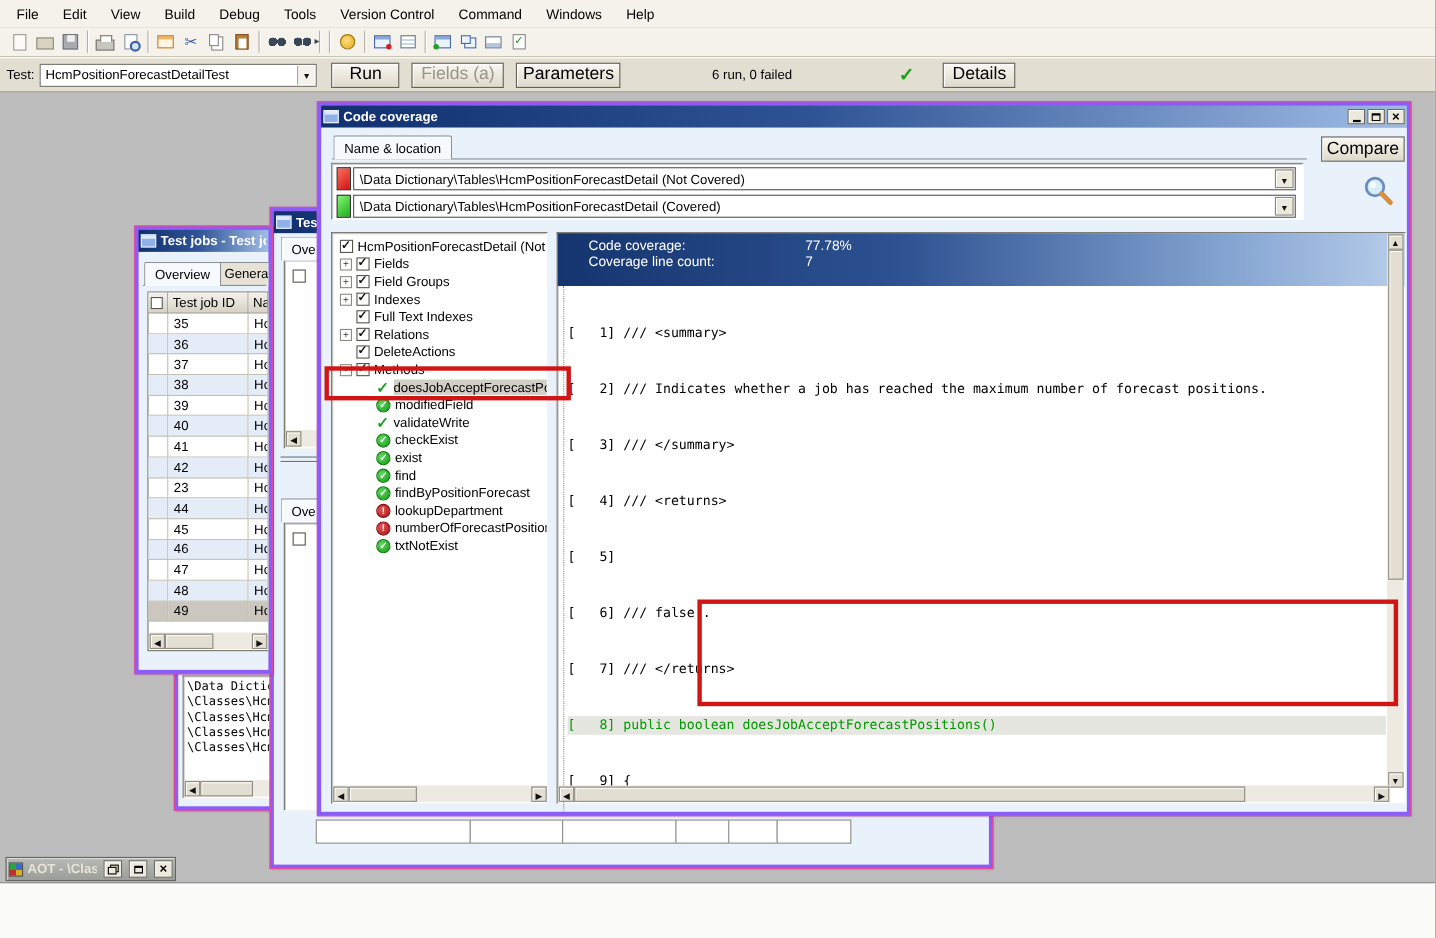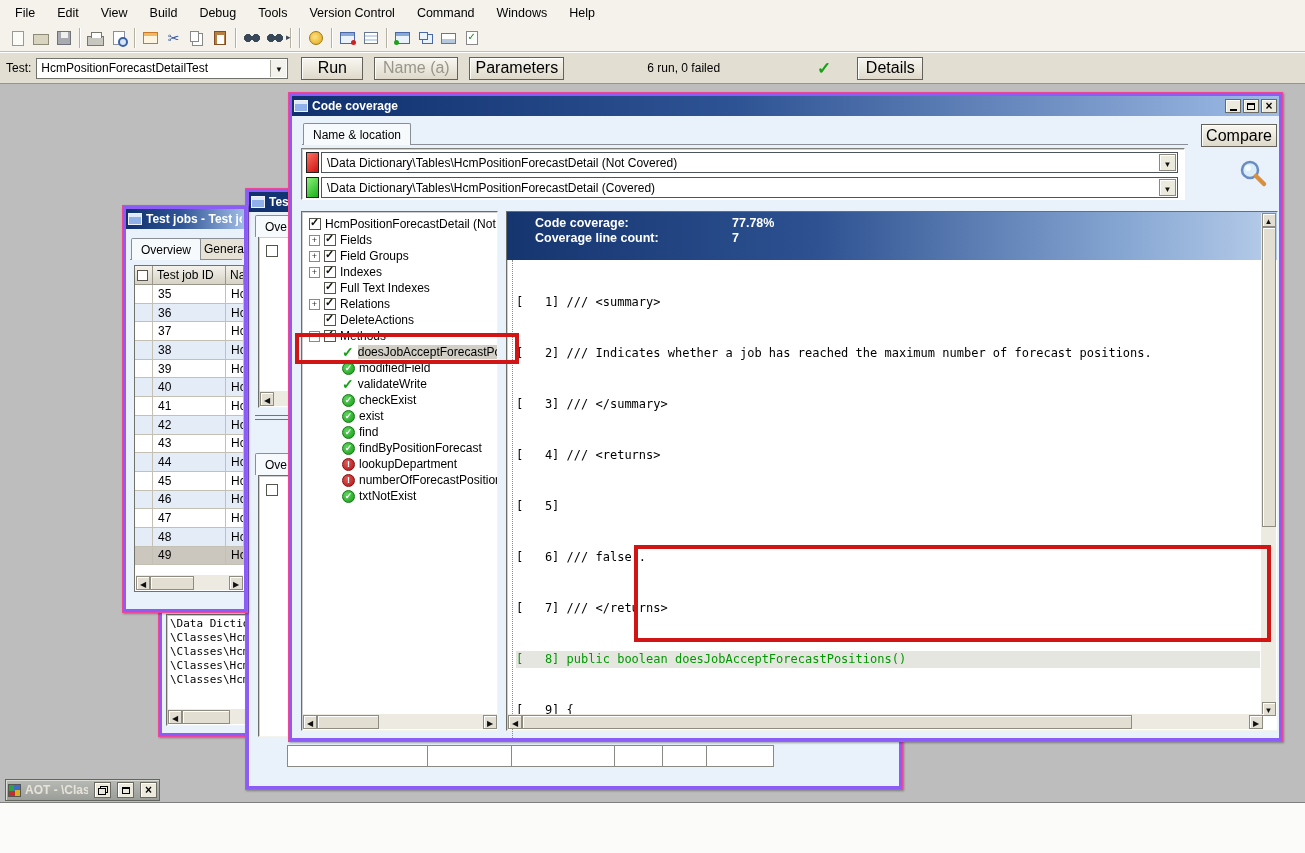--- a/index.html
+++ b/index.html
@@ -118,21 +118,21 @@
         display:flex;align-items:center;justify-content:center;flex:none}
   .m-circle{background:radial-gradient(circle at 4px 4px,#62d862,#139813);border:1px solid #0d7a0d}
   .m-circle::before{content:"✓"}
   .m-error{background:radial-gradient(circle at 4px 4px,#e05858,#b01212);border:1px solid #8a0c0c}
   .m-error::before{content:"!"}
   .sel{background:#d2cfc7}
   #tree-hscroll{left:1px;bottom:1px;width:194px}
 
   #code-panel{position:absolute;left:214px;top:95px;width:772px;height:520px}
   #codehead{height:48px;background:linear-gradient(90deg,#15356f,#2d5191 40%,#86a6d2 80%,#b7cdea);
-            color:#fff;font-weight:bold;font-size:12.5px;padding:3px 0 0 28px}
+            color:#fff;font-weight:normal;font-size:12.5px;padding:3px 0 0 28px}
   .chrow{display:flex;height:15px;align-items:center}
   .chlbl{width:197px}
   #codelines{font-family:"DejaVu Sans Mono",monospace;font-size:12px;line-height:17px;white-space:pre;
              margin-left:5px;border-left:1px dotted #8a8a8a;padding-left:3px;width:748px}
   .cl{height:17px;display:flex;overflow:hidden}
   .cl.hl{background:#e6e6e1}
   .c-k{color:#000}.c-g{color:#009a00}
   #code-vscroll{right:1px;top:1px;height:503px}
   #cv-thumb{height:300px}
   #code-hscroll{left:1px;bottom:1px;width:755px}
@@ -267,21 +267,21 @@
 
   <div id="testbar">
     <span>Test:</span>
     <span class="combo">
       <span>HcmPositionForecastDetailTest</span>
       <span class="combo-arrow">
           <span class="ar ar-d"></span>
         </span>
     </span>
     <span class="xbtn" style="margin-left:13px;width:62px">Run</span>
-    <span class="xbtn disabled" style="margin-left:11px;width:84px">Name (a)</span>
+    <span class="xbtn disabled" style="margin-left:11px;width:84px">Fields (a)</span>
     <span class="xbtn" style="margin-left:11px;width:95px">Parameters</span>
     <span style="margin-left:83px">6 run, 0 failed</span>
     <span class="runcheck" style="margin-left:97px"></span>
     <span class="xbtn" style="margin-left:26px;width:66px">Details</span>
   </div>
 
   <div class="win" id="w-list">
     <div class="win-body">
       <div class="sunken" id="listbox">
         <div style="padding-top:2px">
@@ -387,21 +387,21 @@
             <span class="g-cell" style="width:73px">41</span>
             <span class="g-cell" style="width:18px">Hc</span>
           </div>
         <div class="g-row row-alt">
             <span class="g-cell" style="width:18px"></span>
             <span class="g-cell" style="width:73px">42</span>
             <span class="g-cell" style="width:18px">Hc</span>
           </div>
         <div class="g-row">
             <span class="g-cell" style="width:18px"></span>
-            <span class="g-cell" style="width:73px">43</span>
+            <span class="g-cell" style="width:73px">23</span>
             <span class="g-cell" style="width:18px">Hc</span>
           </div>
         <div class="g-row row-alt">
             <span class="g-cell" style="width:18px"></span>
             <span class="g-cell" style="width:73px">44</span>
             <span class="g-cell" style="width:18px">Hc</span>
           </div>
         <div class="g-row">
             <span class="g-cell" style="width:18px"></span>
             <span class="g-cell" style="width:73px">45</span>

